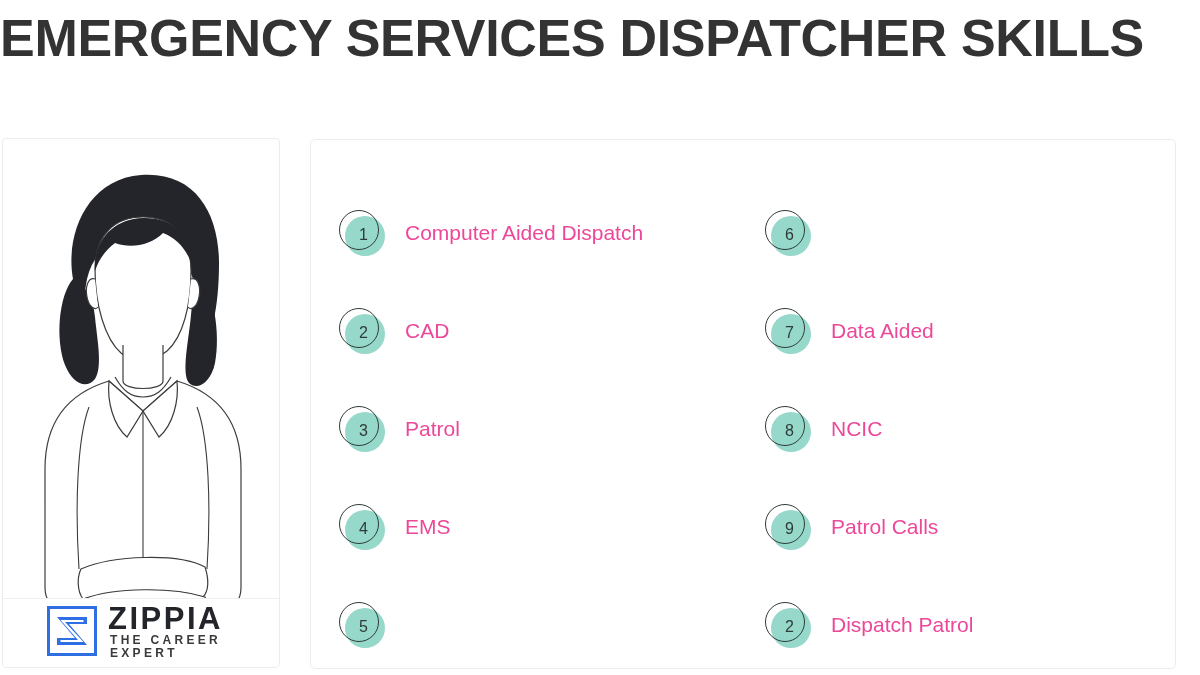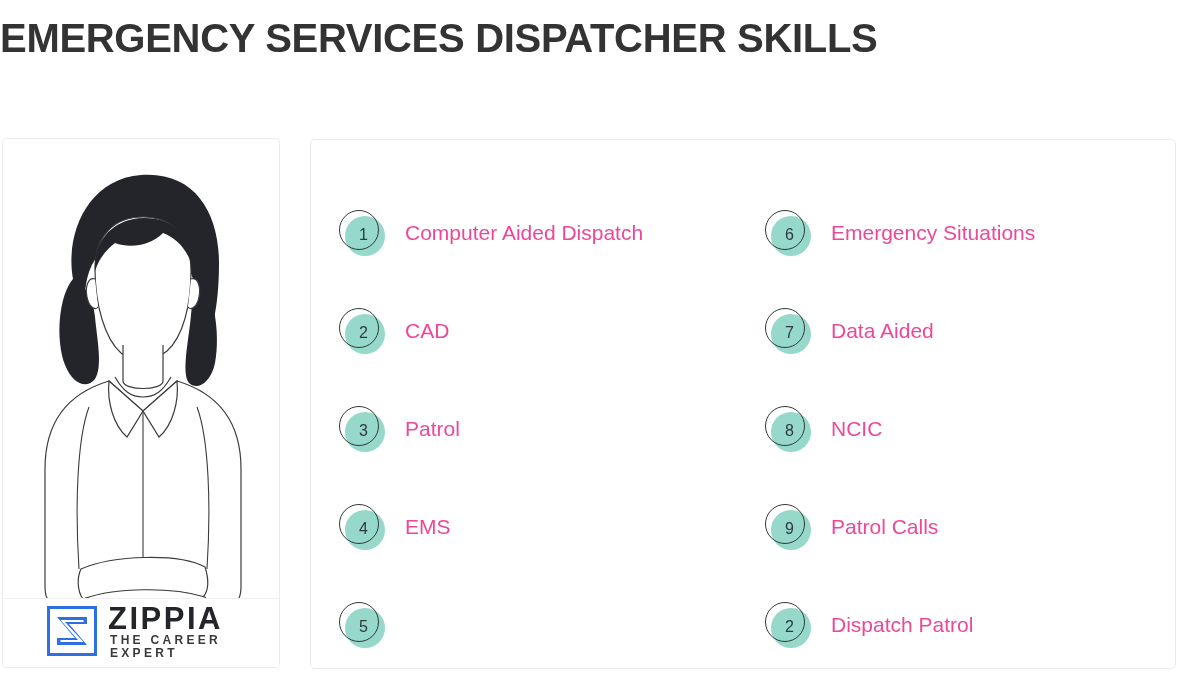--- a/index.html
+++ b/index.html
@@ -15,21 +15,21 @@
     font-family: "Liberation Sans", sans-serif;
     color: #3a3a3a;
   }
 
   
   #page-title {
     position: absolute;
     left: 0px;
     top: 14px;
     width: 1190px;
-    font-size: 40px;
+    font-size: 52px;
     font-weight: bold;
     letter-spacing: -0.3px;
     color: #333333;
     line-height: 48px;
     white-space: nowrap;
   }
 
   
   #illustration-panel {
     position: absolute;
@@ -308,21 +308,20 @@
       </div>
     </div>
 
     <div class="skills-column col-right">
       <div class="skill-item">
         <div class="skill-badge">
           <div class="badge-disc"></div>
           <div class="badge-ring"></div>
           <div class="badge-number">6</div>
         </div>
-        <div class="skill-label">Emergency Situations</div>
       </div>
       <div class="skill-item">
         <div class="skill-badge">
           <div class="badge-disc"></div>
           <div class="badge-ring"></div>
           <div class="badge-number">7</div>
         </div>
         <div class="skill-label">Data Aided</div>
       </div>
       <div class="skill-item">

